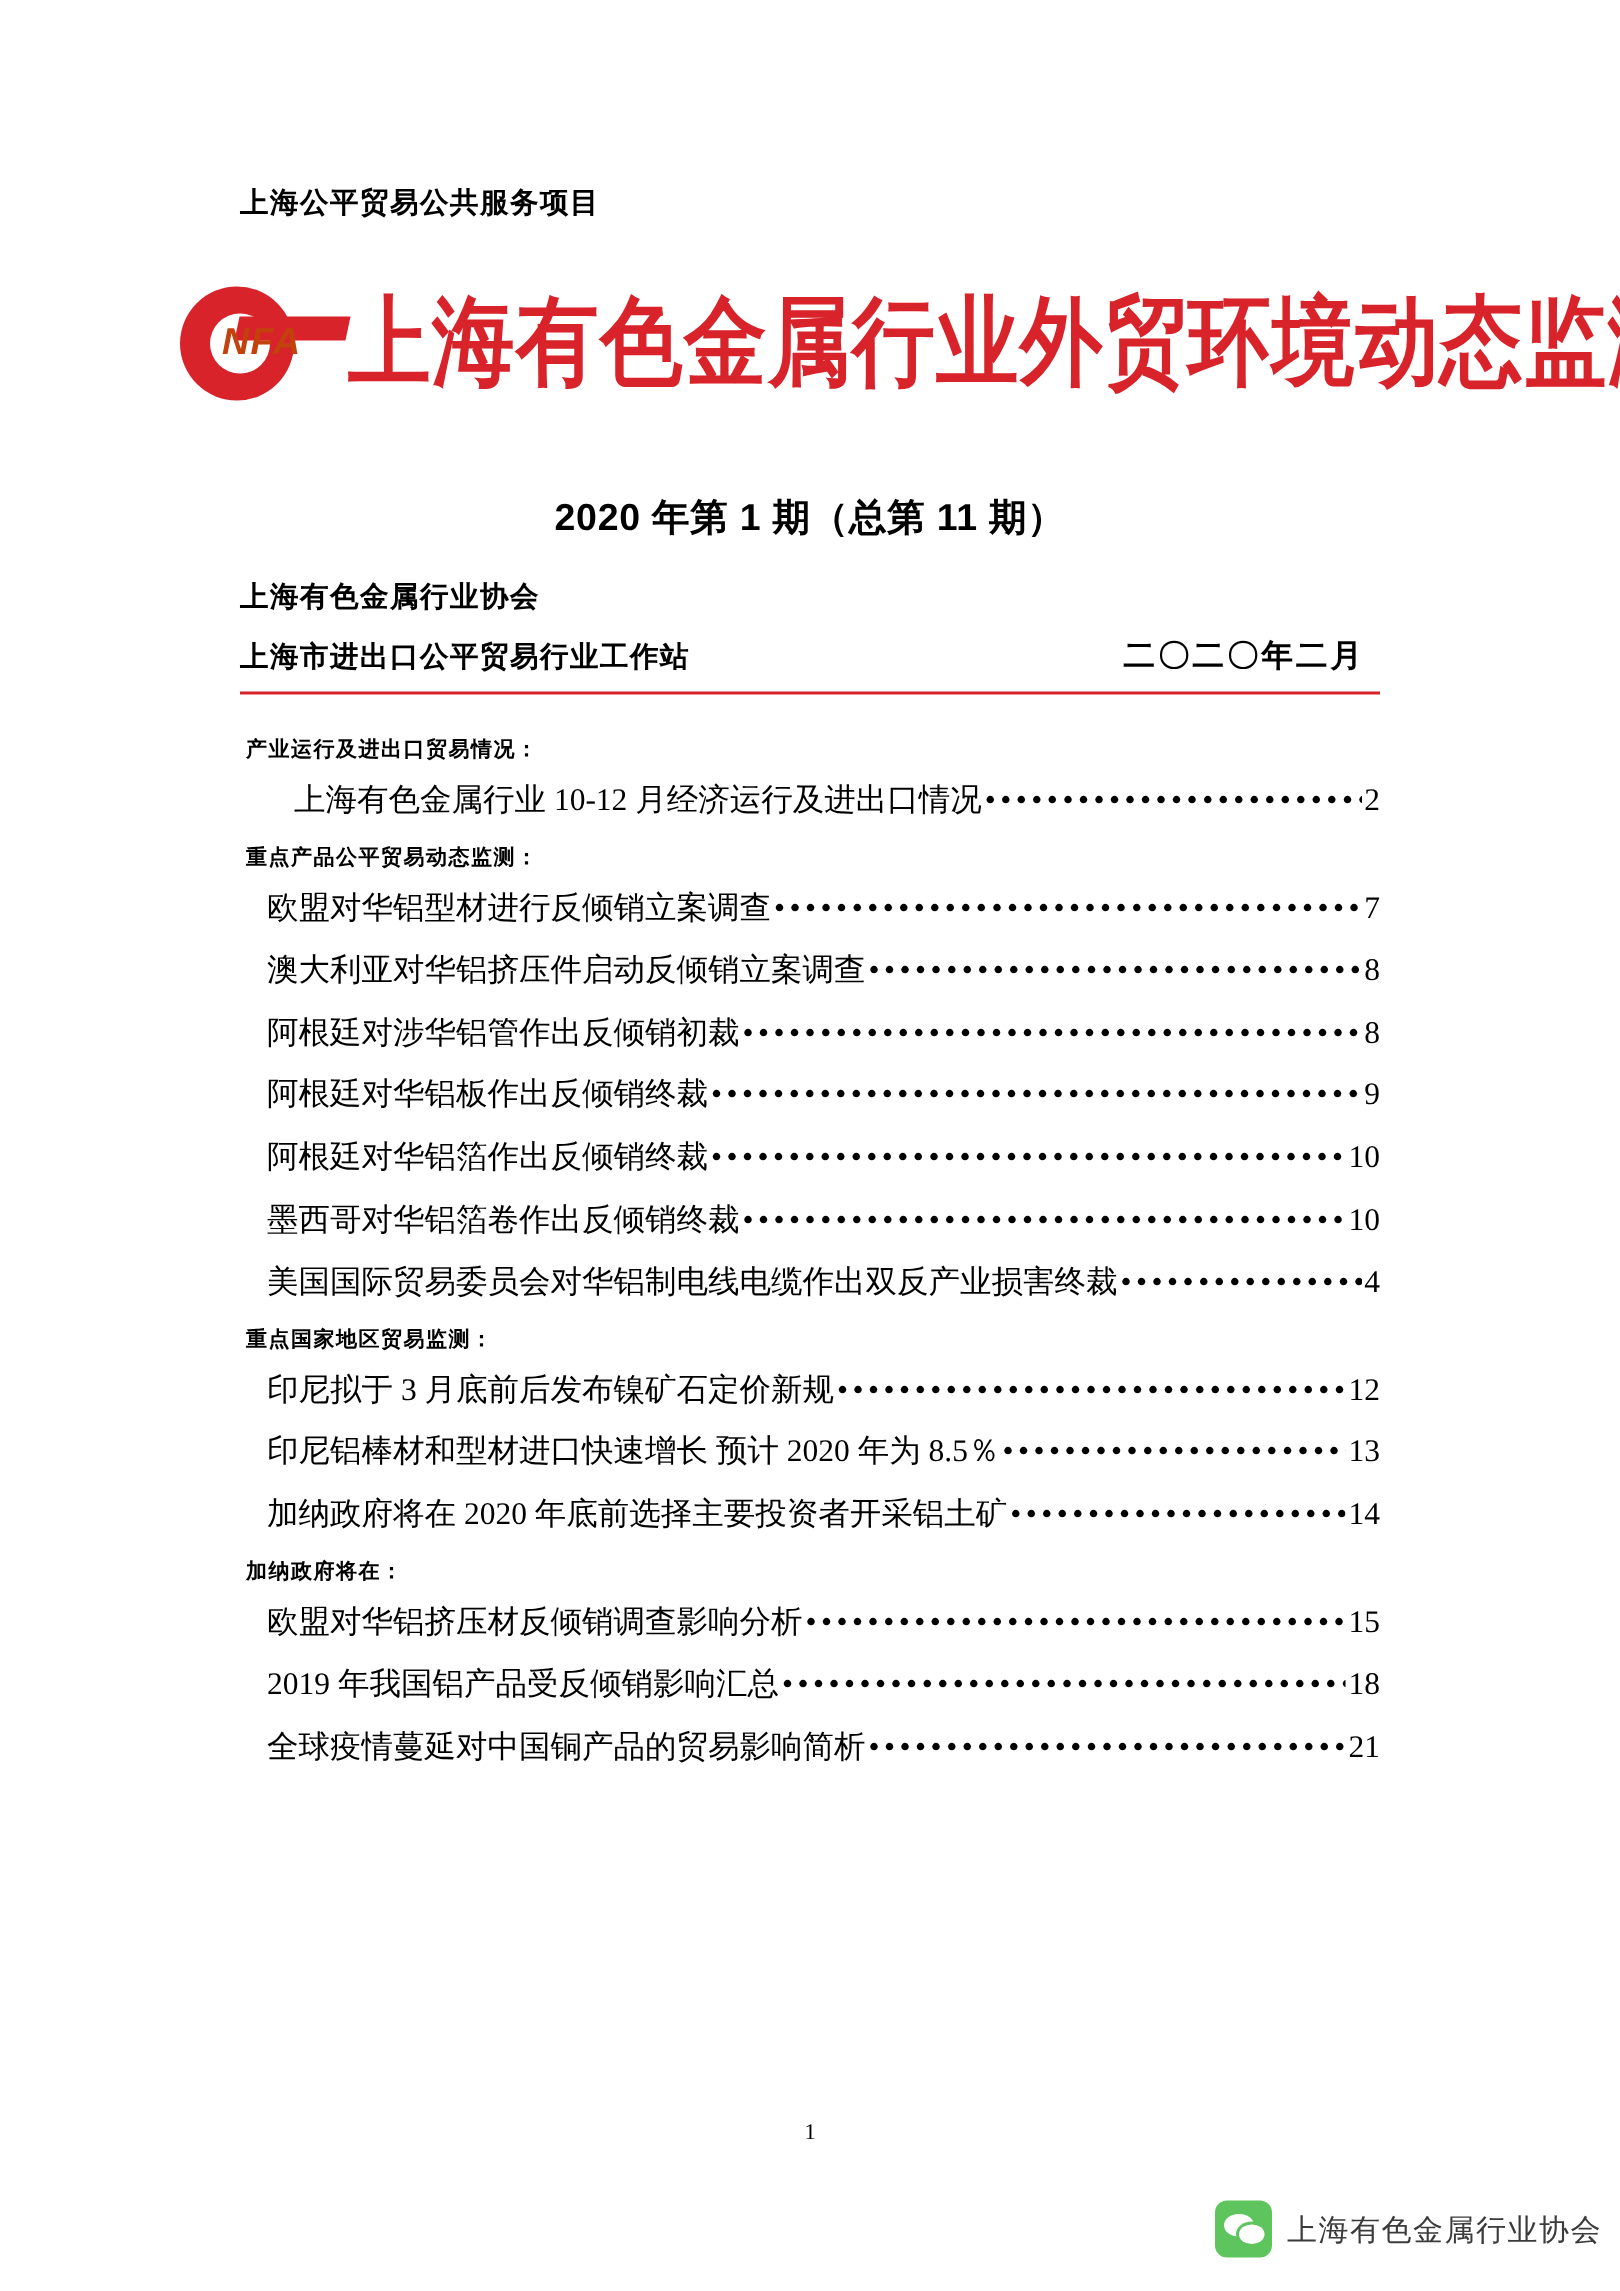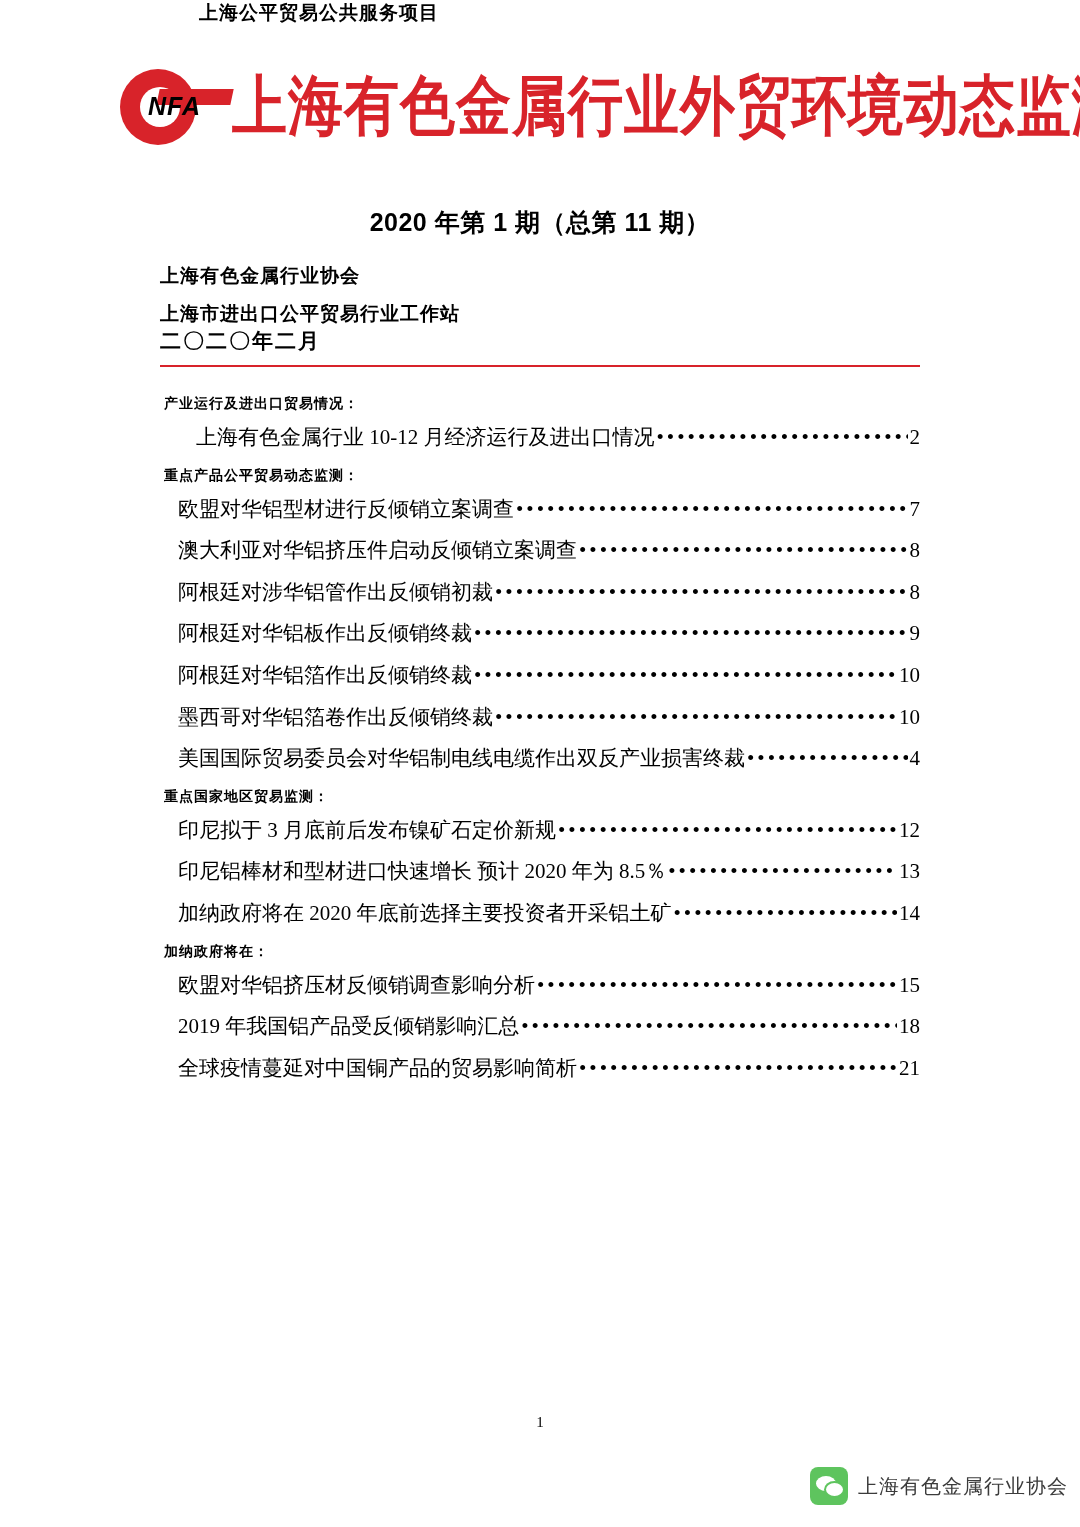--- a/index.html
+++ b/index.html
@@ -18,26 +18,26 @@
   .page {
     position: relative;
     width: 1080px;
     height: 1527px;
     box-sizing: border-box;
     padding: 0 160px;
   }
 
   
   .project-line {
+    padding-top: 122px;
     font-family: "Liberation Sans", sans-serif;
     font-weight: bold;
     font-size: 19px;
     letter-spacing: 1px;
     color: #000;
-    margin-left: 39px;
   }
 
   .masthead {
     position: relative;
     margin-top: 26px;
     height: 108px;
     display: flex;
     align-items: center;
   }
   .logo {
@@ -75,21 +75,21 @@
     transform: skewX(-12deg);
   }
   .logo .logotext {
     position: absolute;
     left: 30px;
     top: 33px;
     font-family: "Liberation Sans", sans-serif;
     font-style: italic;
     font-weight: bold;
     font-size: 25px;
-    color: #000000;
+    color: #c2410c;
     letter-spacing: 1px;
     z-index: 3;
   }
   .masthead-title {
     font-family: "Liberation Sans", sans-serif;
     font-weight: bold;
     font-size: 55px;
     line-height: 1;
     color: #d8232a;
     letter-spacing: 1px;
@@ -118,21 +118,20 @@
     font-weight: bold;
     font-size: 19px;
     letter-spacing: 1px;
     margin-bottom: 12px;
   }
   .org-line.with-date {
     display: flex;
     justify-content: space-between;
     align-items: baseline;
     margin-bottom: 4px;
-    flex-direction: column;
   }
   .org-date {
     font-family: "Liberation Sans", sans-serif;
     font-weight: bold;
     font-size: 21px;
     letter-spacing: 2px;
     padding-right: 10px;
   }
 
   

